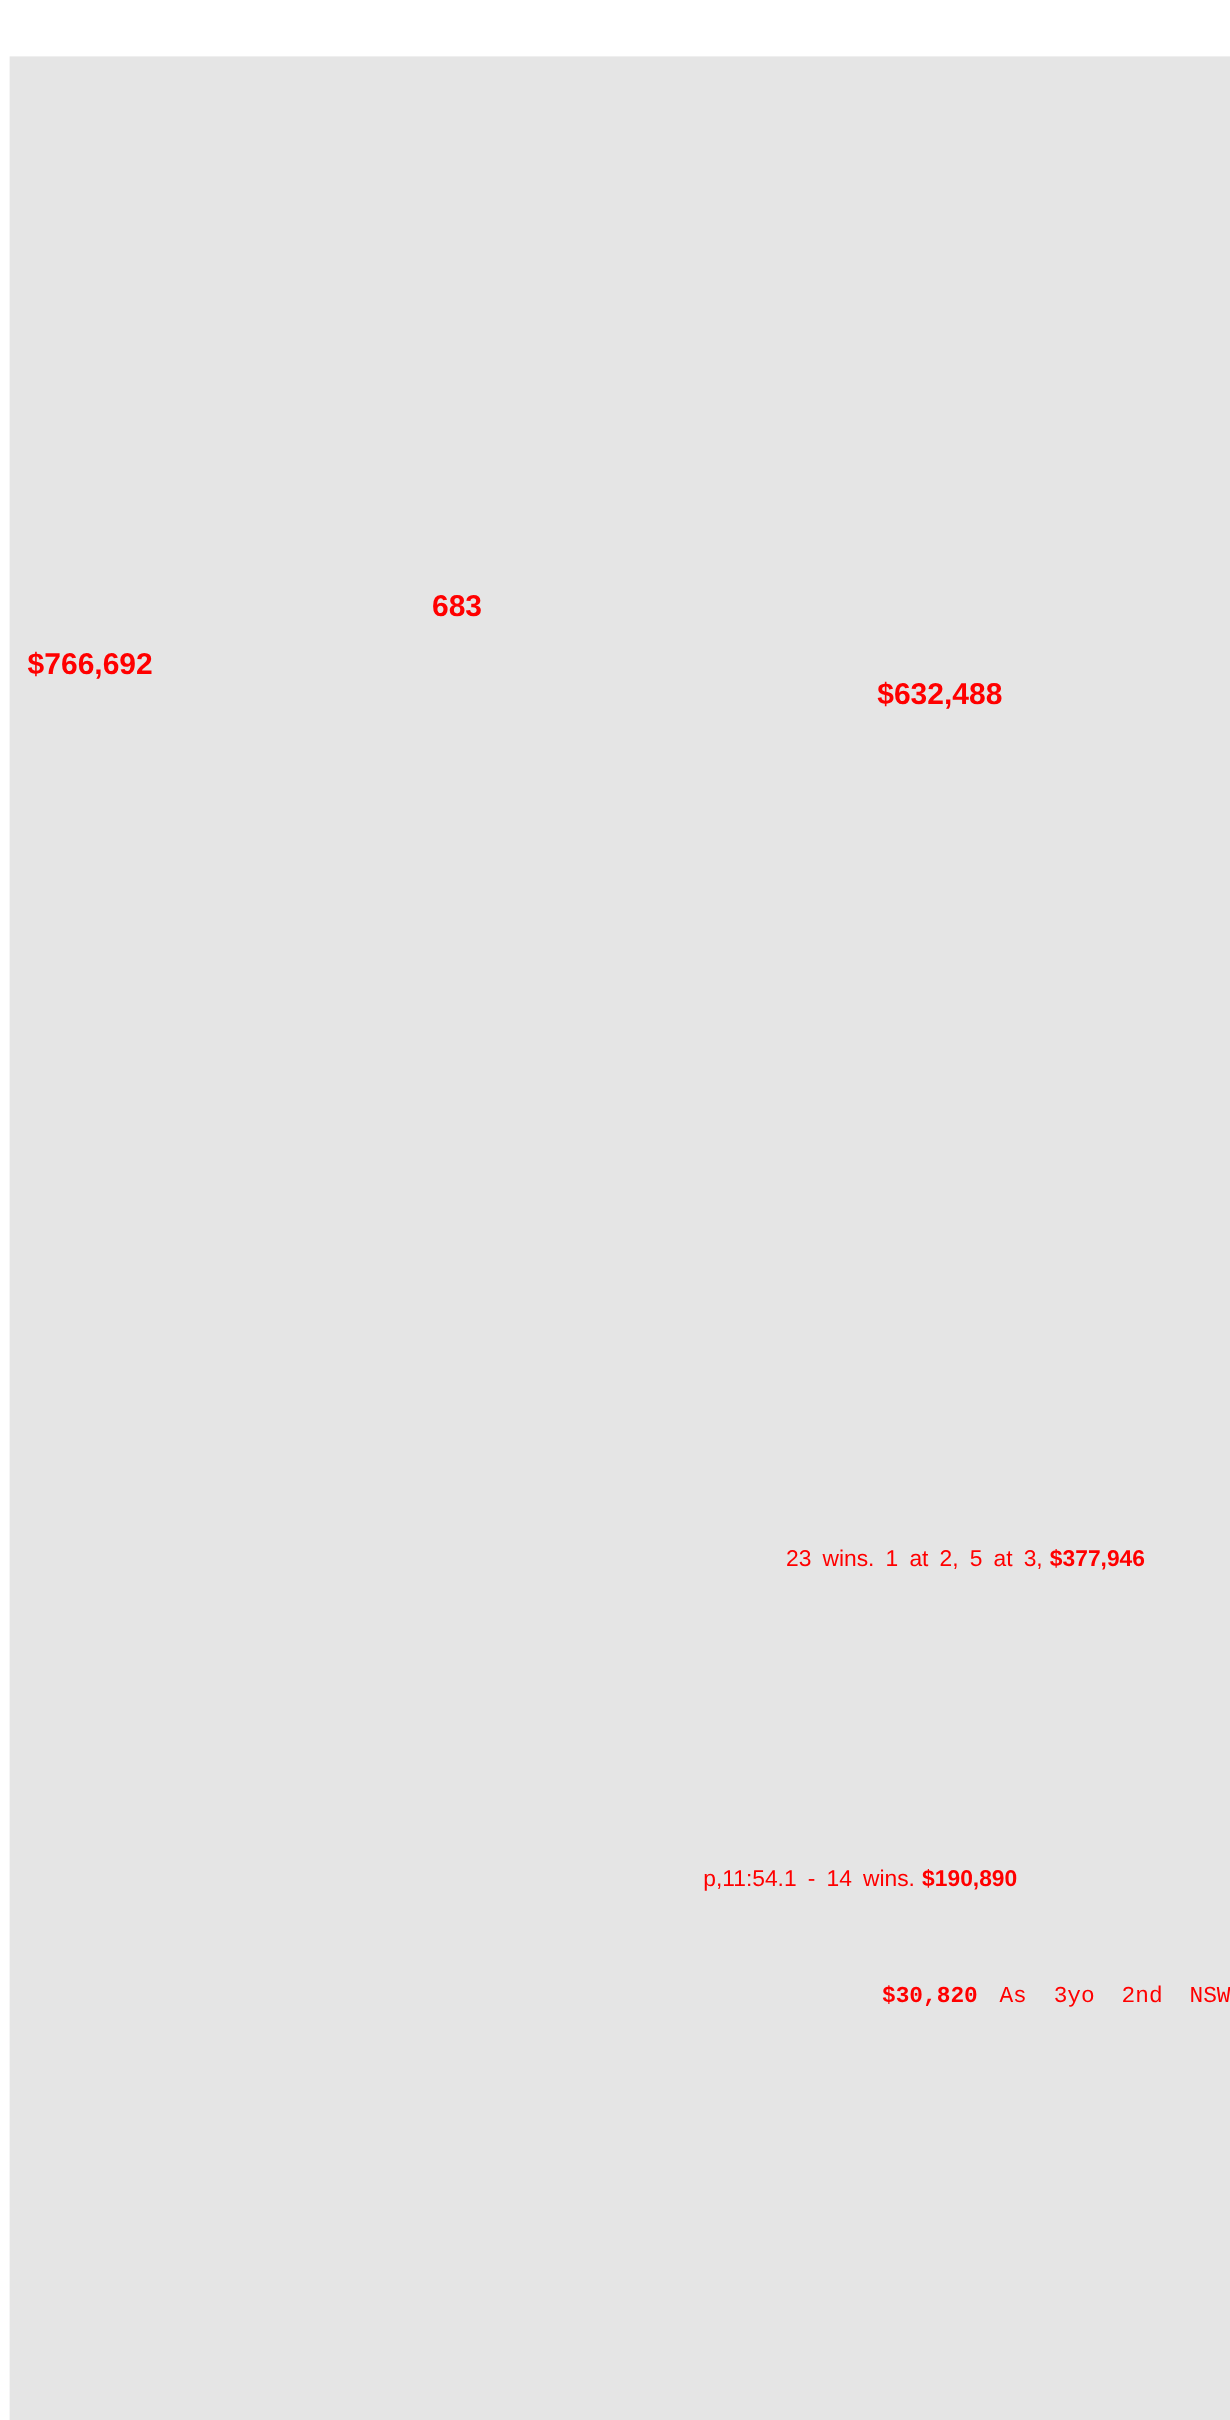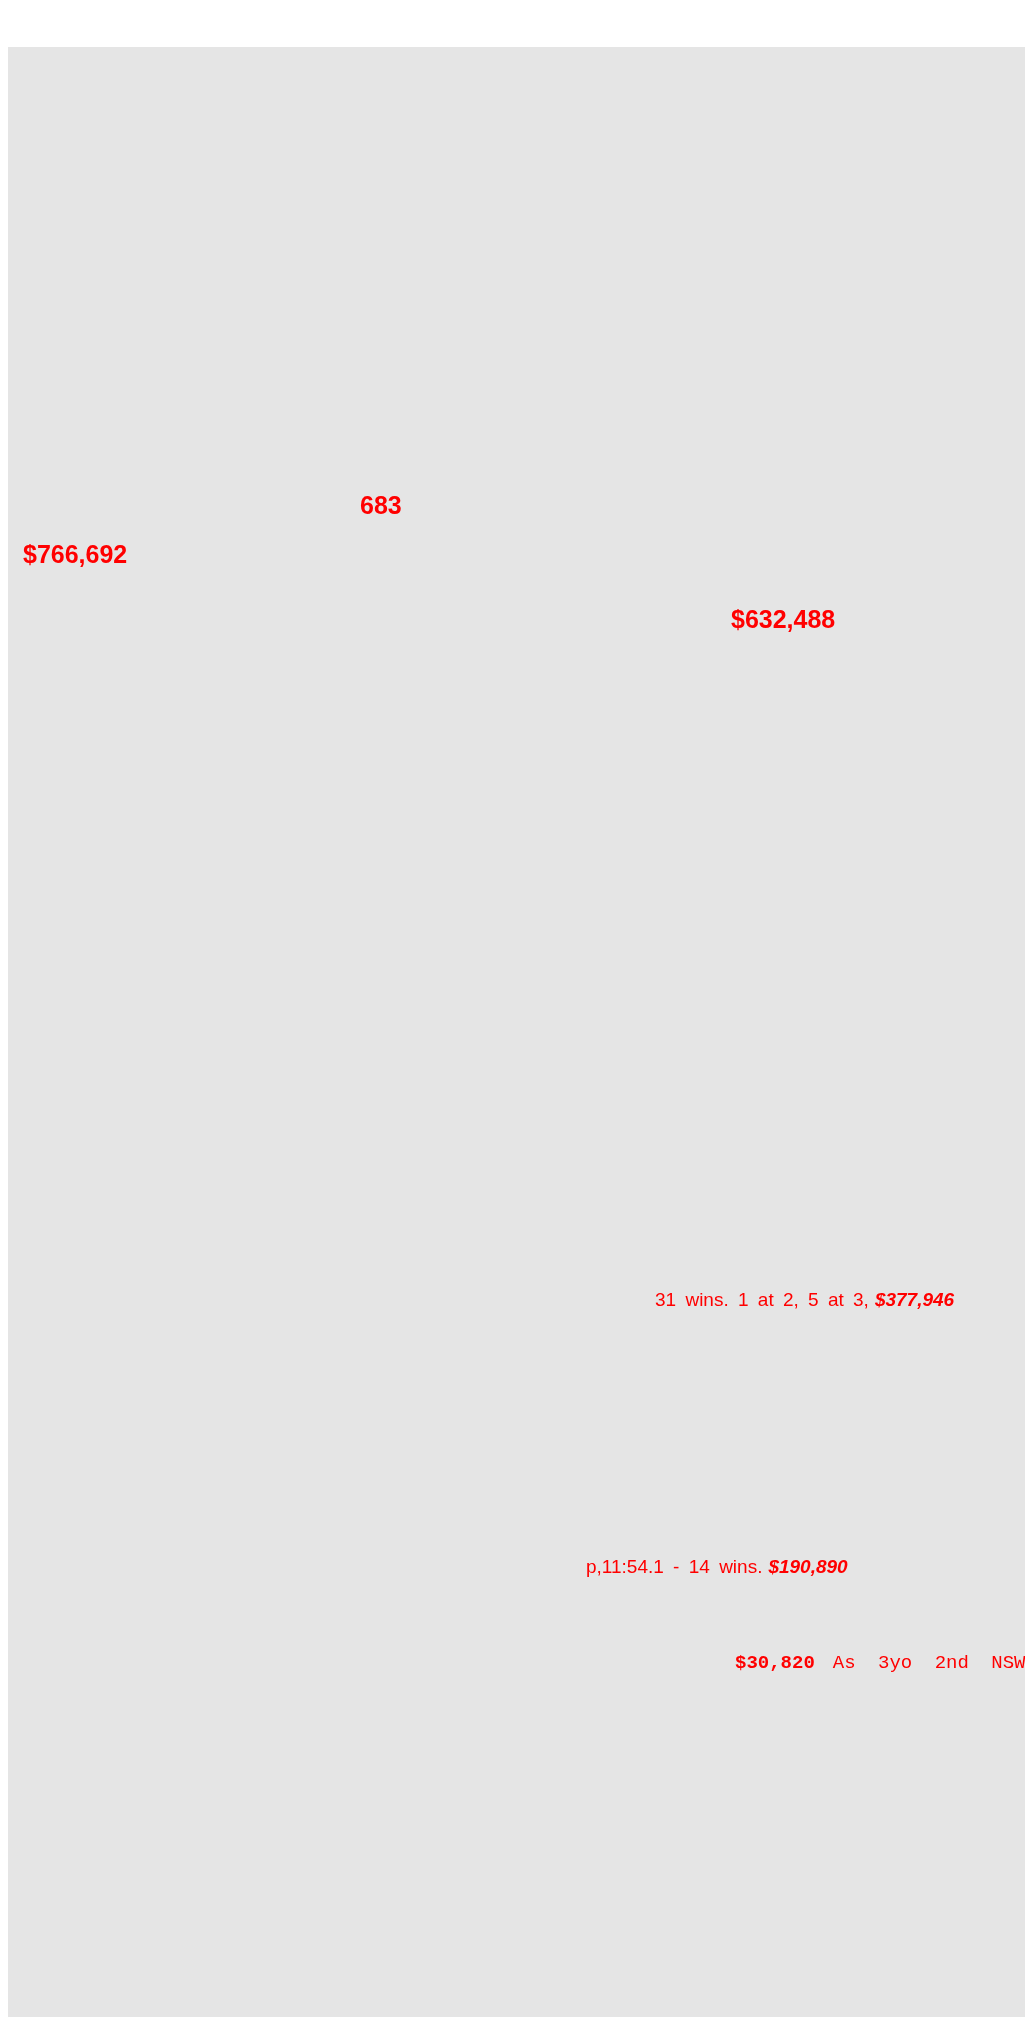--- a/index.html
+++ b/index.html
@@ -25,44 +25,44 @@
     white-space: nowrap;
     line-height: 1.1;
   }
   
   .stat-big {
     font-size: 25px;
     font-weight: bold;
   }
   .stat-683     { left: 352px; top: 445px; }
   .stat-955797  { left: 15px;  top: 494px; }
-  .stat-632488  { left: 723px; top: 519px; margin-top: 40px; }
+  .stat-632488  { left: 723px; top: 519px; }
 
   
   .body-line { font-size: 19px; font-weight: normal; }
   .line-wins    { left: 647px; top: 1243px; word-spacing: 4px; }
   .line-record  { left: 578px; top: 1510px; word-spacing: 4px; }
   .line-progeny { left: 727px; top: 1606px; word-spacing: 11px; font-family: Liberation Mono, monospace; }
   .line-race    { left: 60px;  top: 1633px; word-spacing: 7px; }
 
   .bold-amount { font-weight: bold; }
-  .gap-left-sm { padding-left: 6px; font-style: italic; }
+  .gap-left-sm { padding-left: 6px; }
   .gap-left-lg { padding-left: 18px; }
 </style>
 </head>
 <body>
 
 <div class="page-canvas">
 
   <span class="red-text stat-big stat-683">683</span>
 
   <span class="red-text stat-big stat-955797">$766,692</span>
 
   <span class="red-text stat-big stat-632488">$632,488</span>
 
-  <span class="red-text body-line line-wins"><span>31 wins. 1 at 2, 5 at 3,</span><span class="bold-amount gap-left-sm">$377,946</span></span>
+  <span class="red-text body-line line-wins"><span>23 wins. 1 at 2, 5 at 3,</span><span class="bold-amount gap-left-sm">$377,946</span></span>
 
   <span class="red-text body-line line-record"><span>p,11:54.1 - 14 wins.</span><span class="bold-amount gap-left-sm">$190,890</span></span>
 
   <span class="red-text body-line line-progeny"><span class="bold-amount">$30,820</span><span class="gap-left-lg">As 3yo 2nd NSW</span></span>
 
 
 </div>
 
 </body></html>

